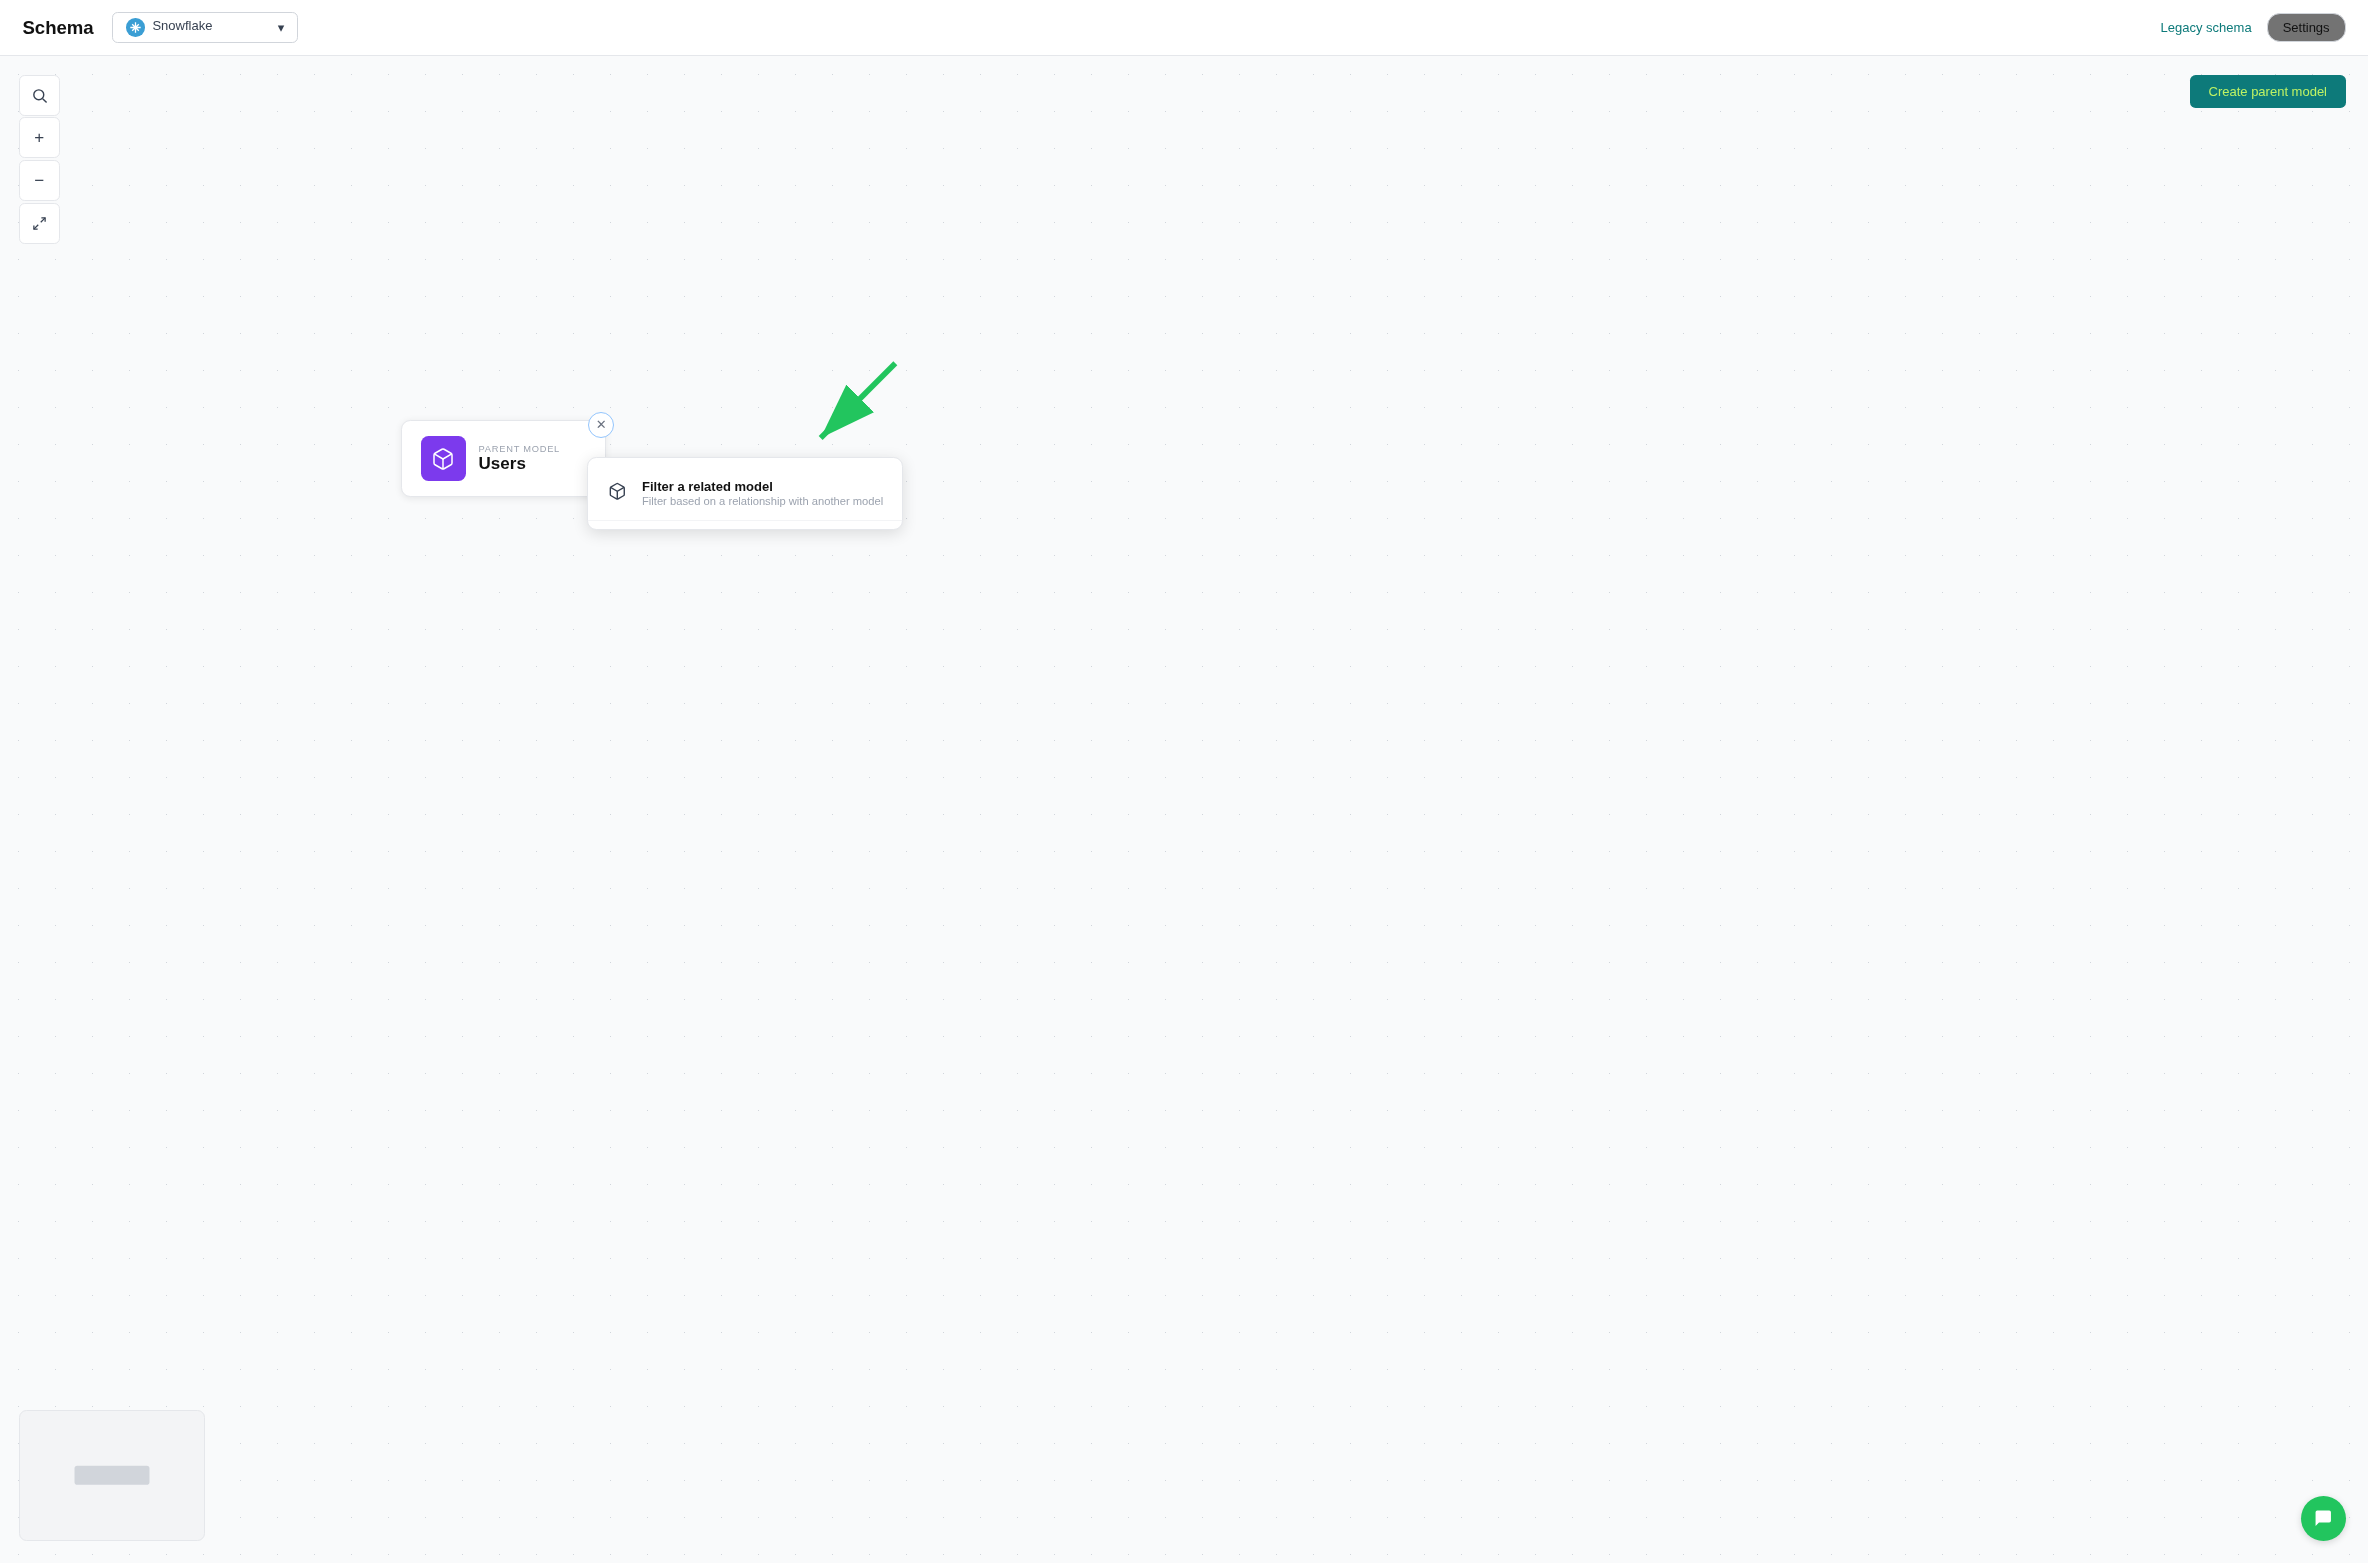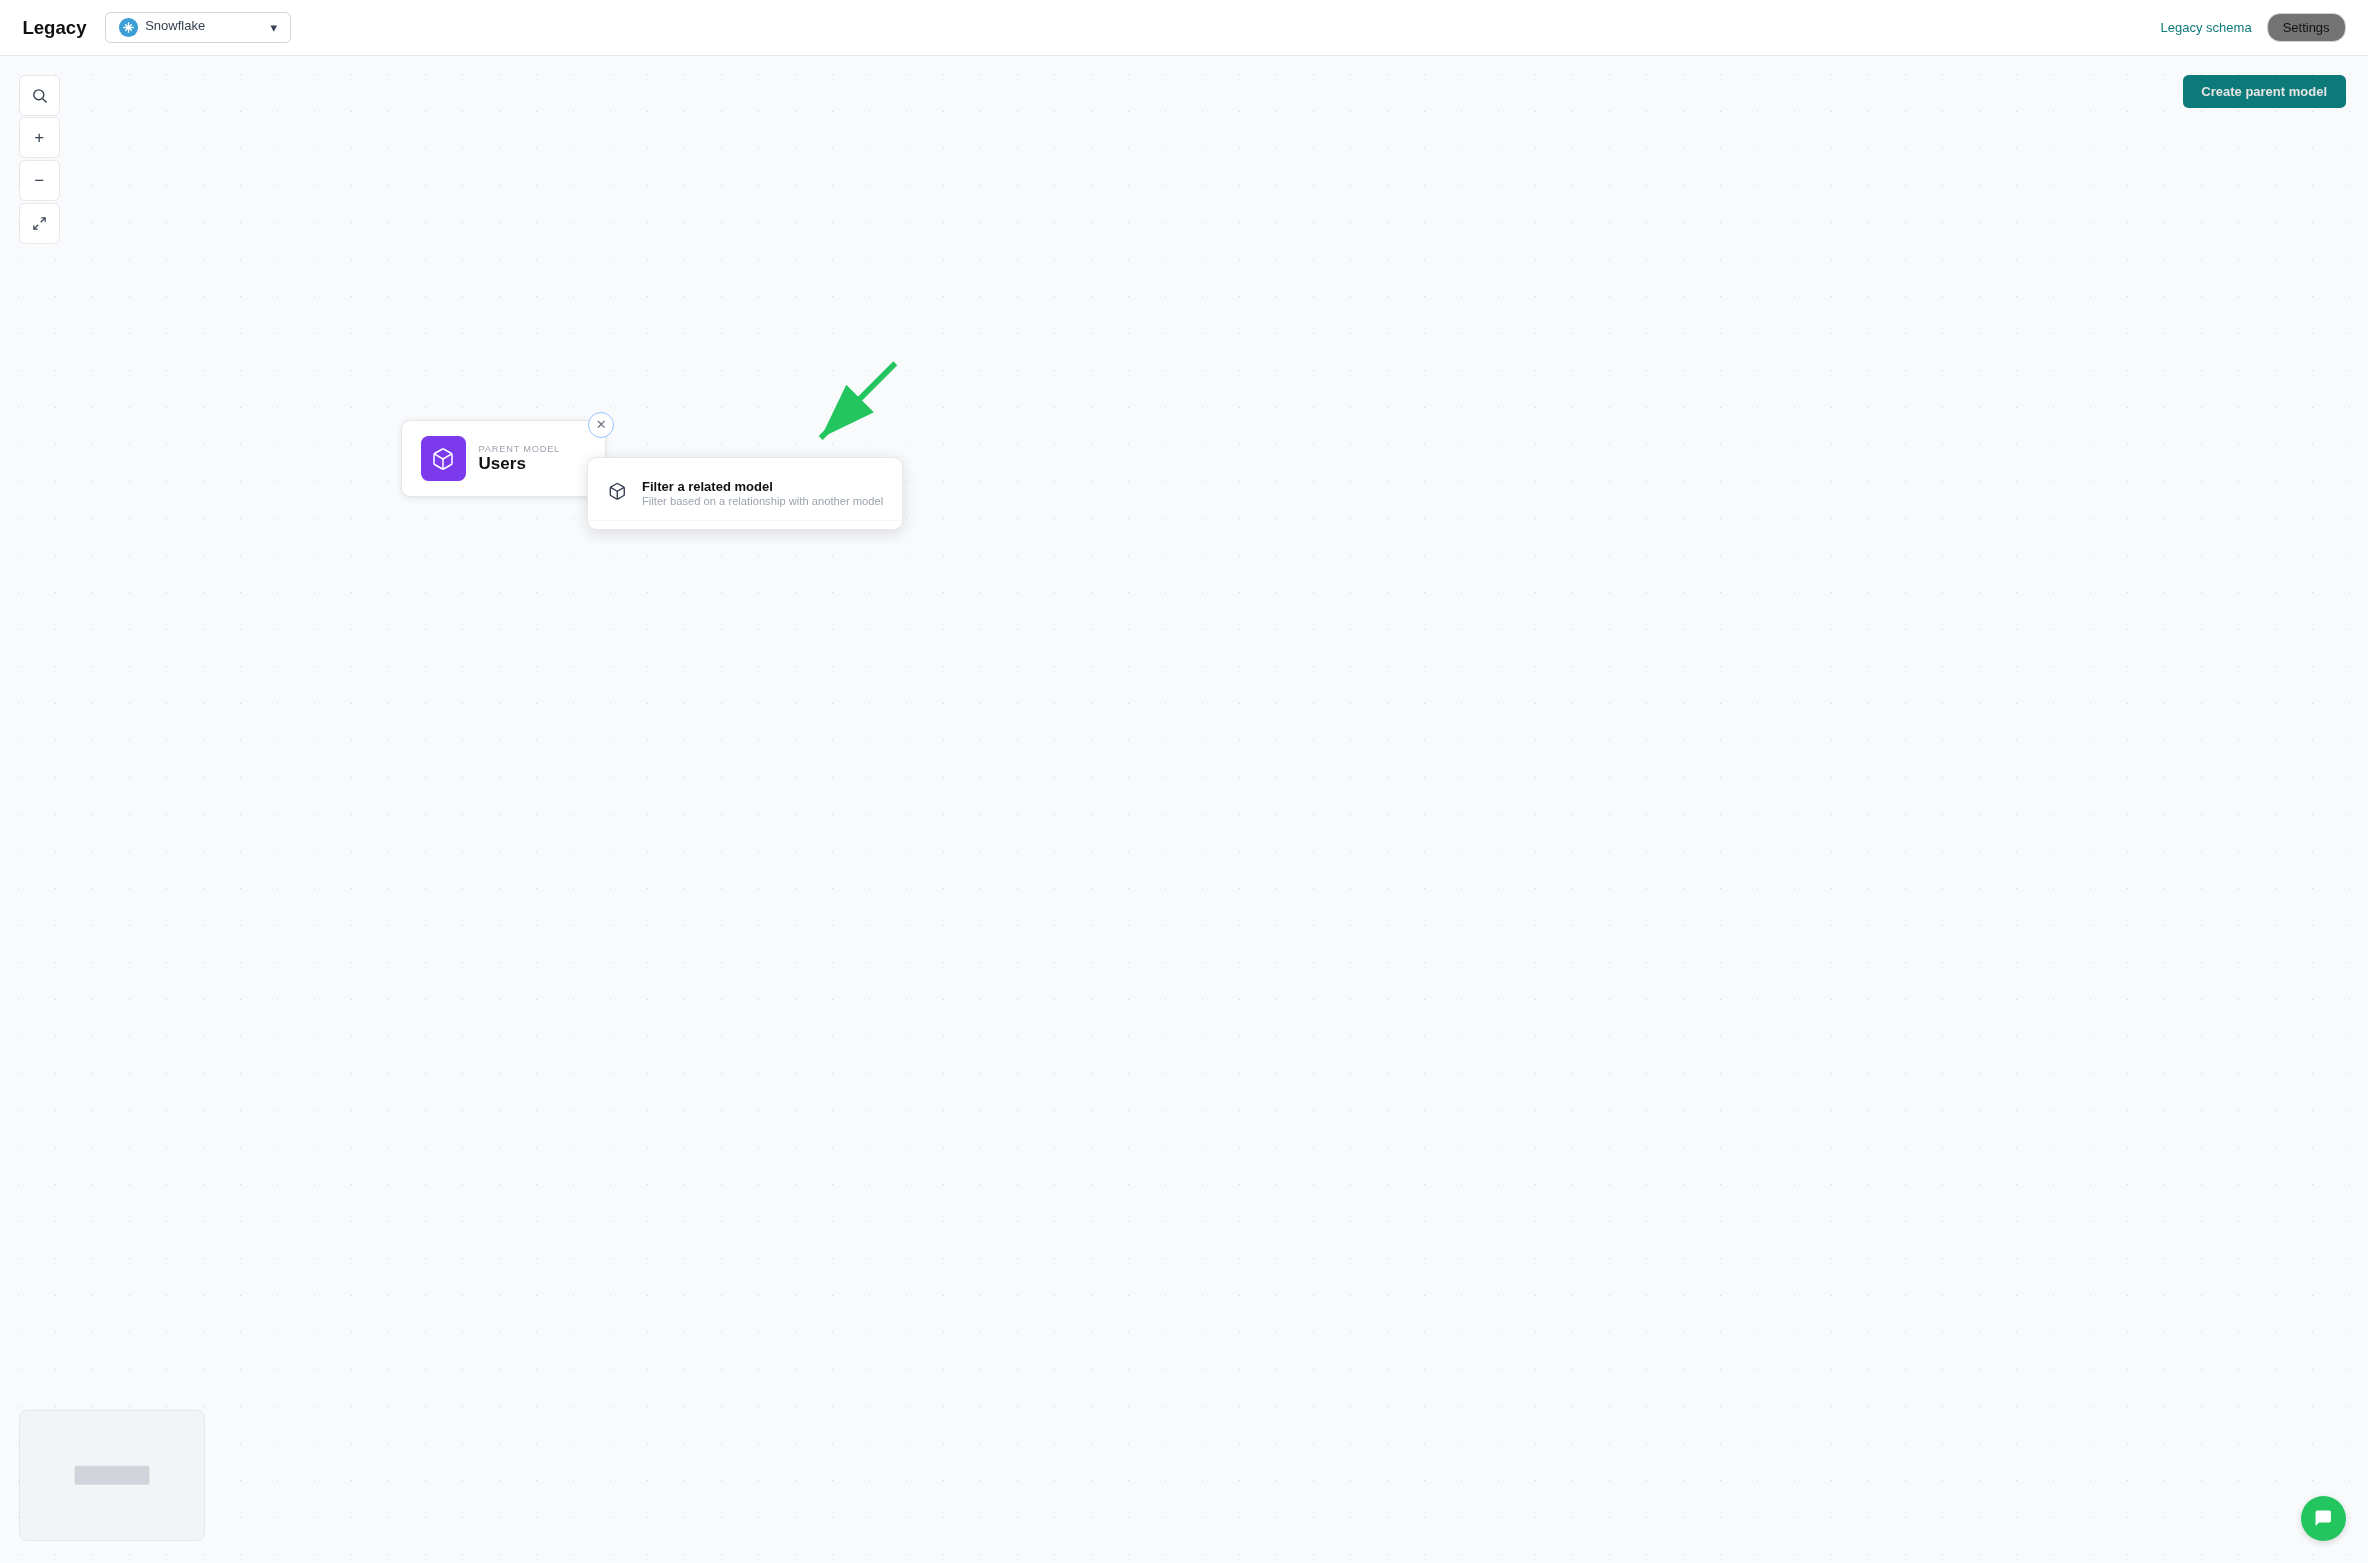--- a/index.html
+++ b/index.html
@@ -86,26 +86,26 @@
       font-size: 17px;
       color: #374151;
     }
 
     
     .create-parent-btn {
       position: absolute;
       top: 18.6px;
       right: 22.4px;
       background: #0d7a7a;
-      color: #e5e5e5;
+      color: #bef264;
       border: none;
       border-radius: 5.6px;
       padding: 9.3px 18.6px;
       font-size: 13px;
-      font-weight: 700;
+      font-weight: 400;
       cursor: pointer;
       z-index: 50;
     }
 
     
     .model-card {
       position: absolute;
       top: 364px;
       left: 401px;
       background: #fff;
@@ -220,21 +220,21 @@
       box-shadow: 0 1.9px 7.5px rgba(0,0,0,0.15);
       z-index: 100;
     }
     .chat-btn svg { width: 20.5px; height: 20.5px; }
   </style>
 </head>
 <body>
 
 <div class="header">
   <div class="header-left">
-    <span class="logo">Legacy</span>
+    <span class="logo">Schema</span>
     <div class="db-selector">
       <div class="db-selector-inner">
         <div class="snowflake-icon">
           <svg viewBox="0 0 20 20" fill="white" width="13" height="13">
             <path d="M10 2v16M2 10h16M4.93 4.93l10.14 10.14M15.07 4.93L4.93 15.07" stroke="white" stroke-width="2" fill="none"></path>
           </svg>
         </div>
         <span>Snowflake</span>
       </div>
       <span>▾</span>

